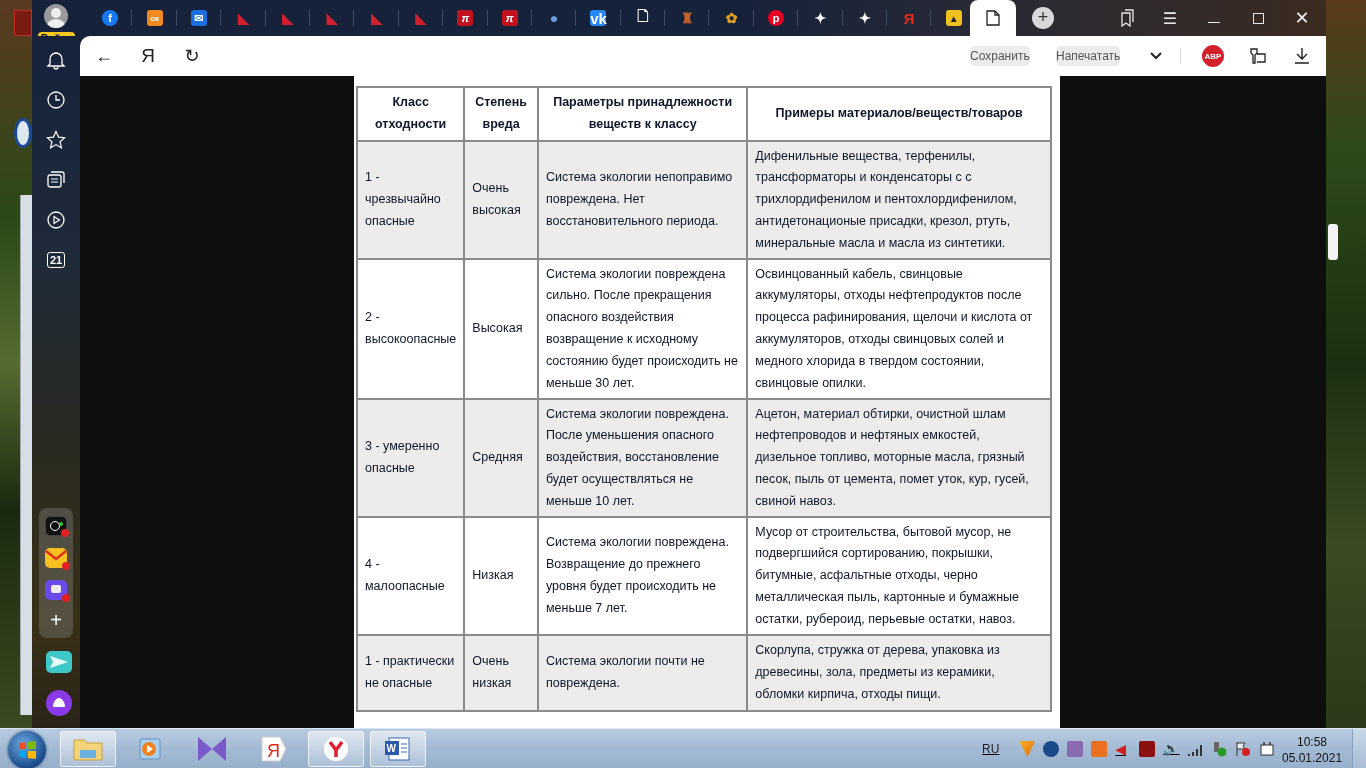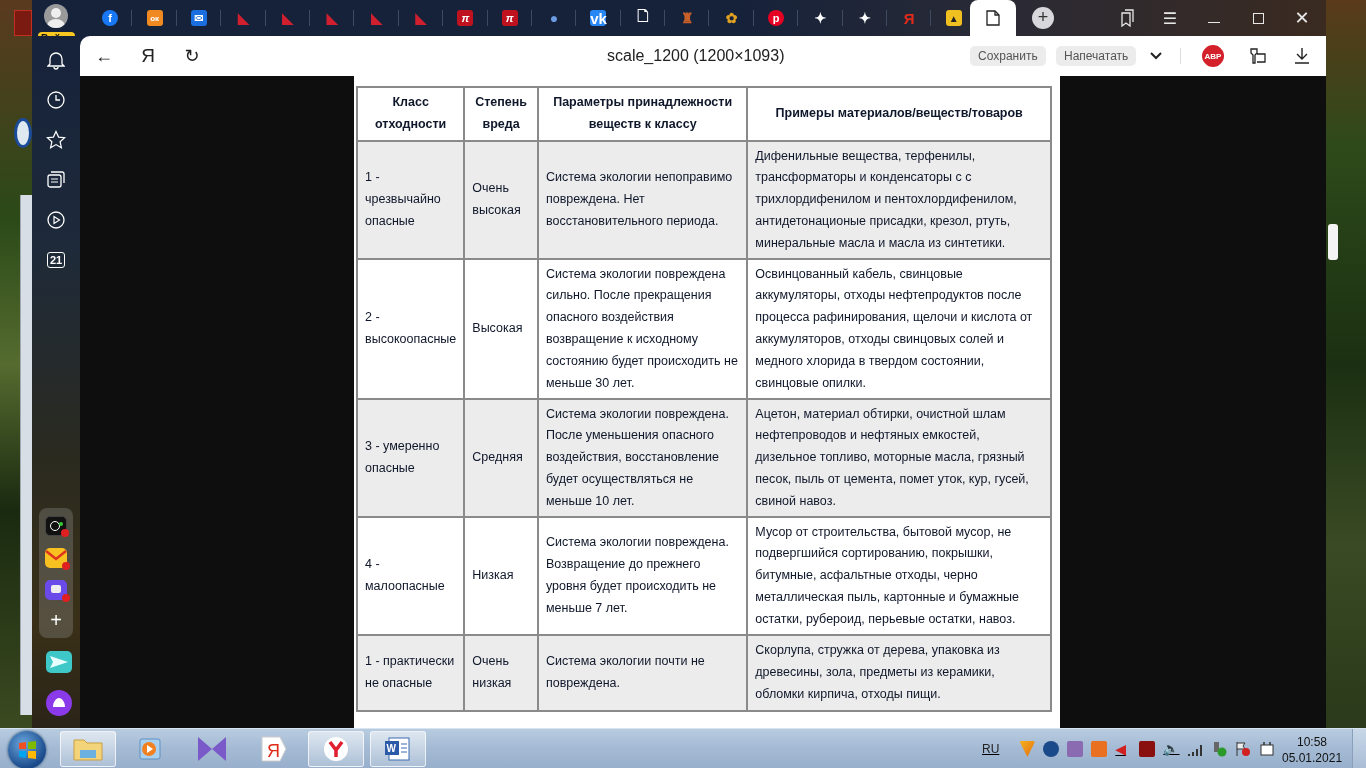--- a/index.html
+++ b/index.html
@@ -38,21 +38,21 @@
   .newtab { position: absolute; left: 1000px; top: 7px; width: 22px; height: 22px; border-radius: 50%; background: #d8d8dc; color: #333; font-size: 18px; line-height: 21px; text-align: center; }
   .winctl { position: absolute; top: 0; height: 36px; width: 44px; display:flex; align-items:center; justify-content:center; color: #e8e8e8; font-size: 16px; }
 
   
   .addrbar { position: absolute; left: 48px; top: 36px; width: 1246px; height: 40px; background: #fff; border-radius: 10px 0 0 0; }
   .navbtn { position:absolute; top: 8px; width: 24px; height: 24px; display:flex; align-items:center; justify-content:center; color:#222; font-size: 18px; }
   .url { position:absolute; left: 140px; top: 8px; height: 24px; display:flex; align-items:center; }
   .lock { width: 22px; height: 24px; background:#ececec; border-radius: 6px 0 0 6px; display:flex; align-items:center; justify-content:center; }
   .url-text { height: 24px; background:#ececec; border-radius: 0 6px 6px 0; padding: 0 6px 0 4px; color:#707070; font-size: 16px; line-height: 24px; }
   .page-title { position:absolute; left: 527px; top: 8px; height: 24px; line-height: 24px; font-size: 16px; color:#222; }
-  .pill { position:absolute; top: 10px; height: 20px; line-height: 20px; background:#ececec; border-radius: 5px; color:#555; font-size: 12px; padding: 0 8px; }
+  .pill { position:absolute; top: 10px; height: 20px; line-height: 20px; background:#ececec; border-radius: 5px; color:#555; font-size: 12px; padding: 0 0; }
   .abp { position:absolute; left: 1122px; top: 9px; width: 22px; height: 22px; background:#d4202a; color:#fff; font-size: 8px; font-weight:bold; border-radius:50%; display:flex; align-items:center; justify-content:center; clip-path: polygon(30% 0,70% 0,100% 30%,100% 70%,70% 100%,30% 100%,0 70%,0 30%); }
 
   
   .viewport { position: absolute; left: 48px; top: 76px; width: 1246px; height: 652px; background: #0e0e0e; }
   .image { position: absolute; left: 274px; top: 0; width: 706px; height: 652px; background: #fff; }
   table.waste { position: absolute; left: 2px; top: 10px; width: 696px; border-collapse: collapse; font-size: 12.5px; color: #0f172a; }
   table.waste th, table.waste td { border: 2px solid #8a8a8a; padding: 0 7px; vertical-align: middle; line-height: 21.8px; }
   table.waste th { font-weight: bold; text-align: center; height: 54px; background: #fff; }
   table.waste tr.shade td { background: #ececec; }
   table.waste td { text-align: left; }
@@ -255,21 +255,20 @@
   <div class="addrbar">
     <div class="navbtn" style="left:12px;">
         <span>←</span>
       </div>
     <div class="navbtn" style="left:56px;font-size:19px;">
         <span>Я</span>
       </div>
     <div class="navbtn" style="left:100px;">
         <span>↻</span>
       </div>
-    <div class="page-title">scale_1200 (1200×1093)</div>
     <div class="pill" style="left:890px;">Сохранить</div>
     <div class="pill" style="left:976px;">Напечатать</div>
     <div class="navbtn" style="left:1064px;font-size:14px;">
       <svg width="12" height="8" viewBox="0 0 12 8">
           <path d="M1 1l5 5 5-5" fill="none" stroke="#222" stroke-width="2"></path>
         </svg>
     </div>
     <div style="position:absolute;left:1100px;top:12px;width:1px;height:16px;background:#ddd;"></div>
     <div class="abp">ABP</div>
     <div class="navbtn" style="left:1166px;">

